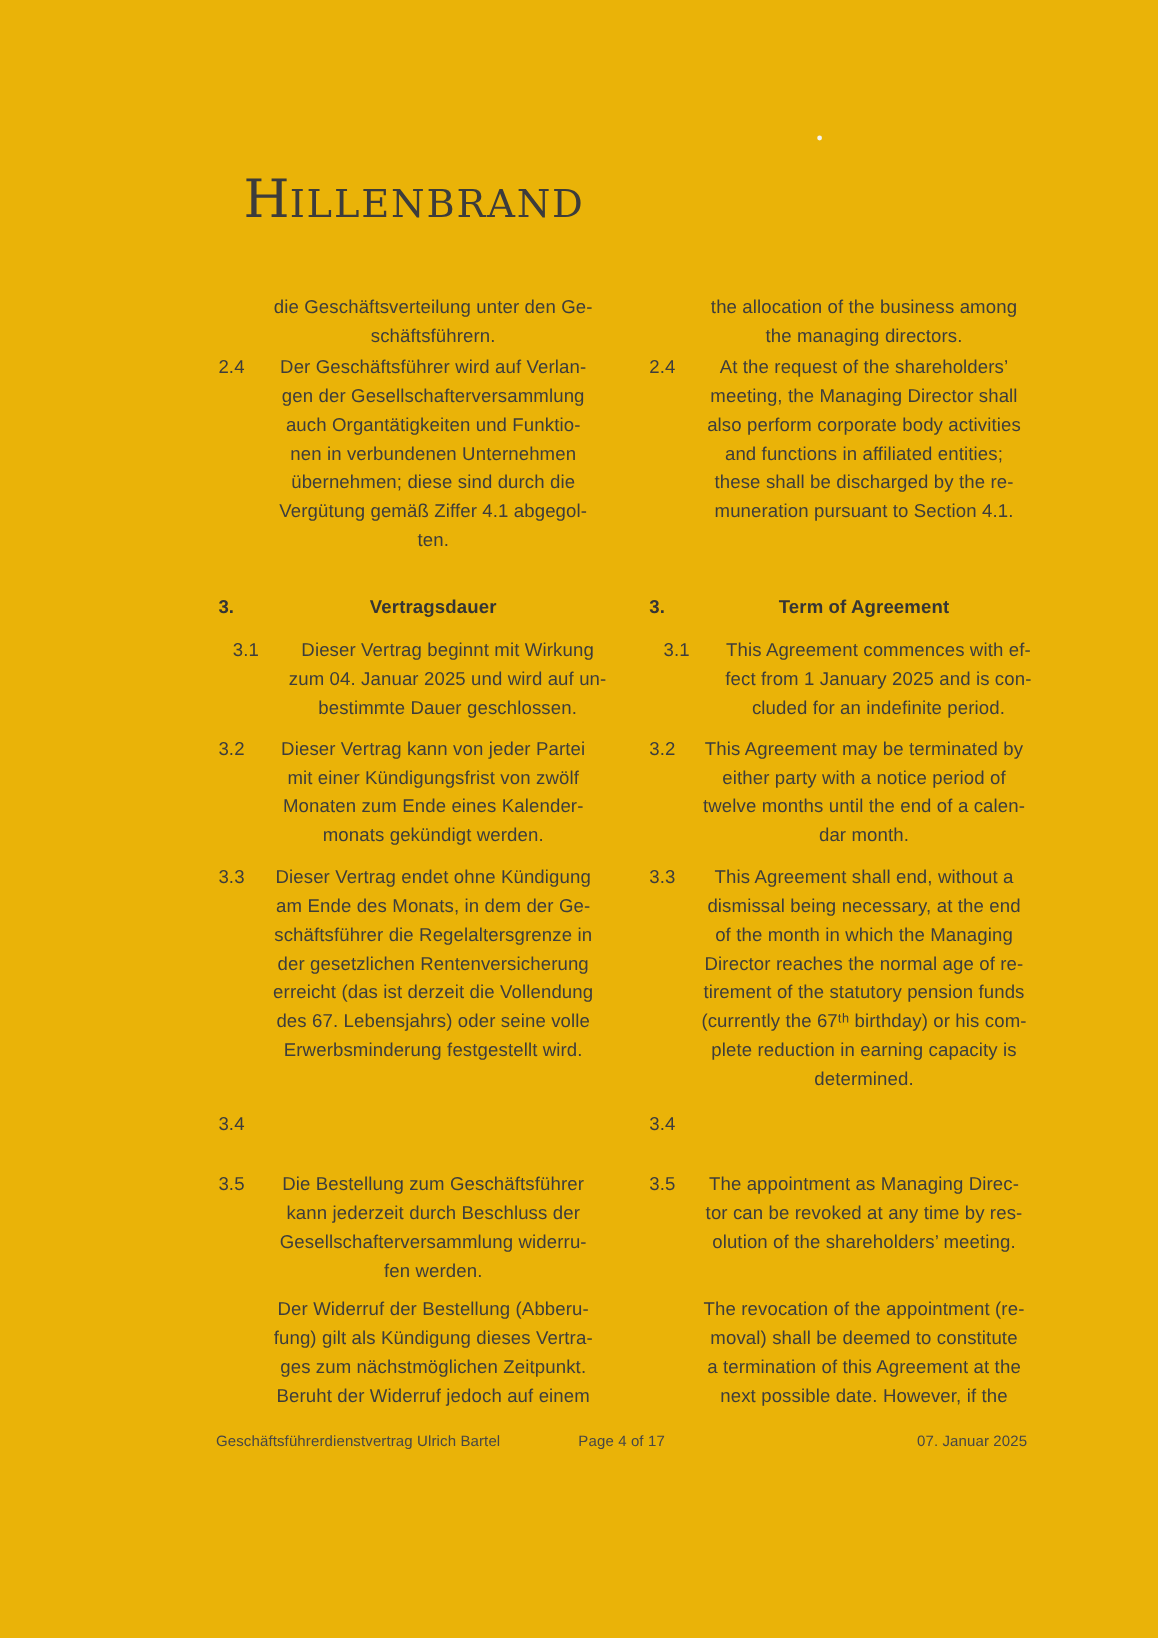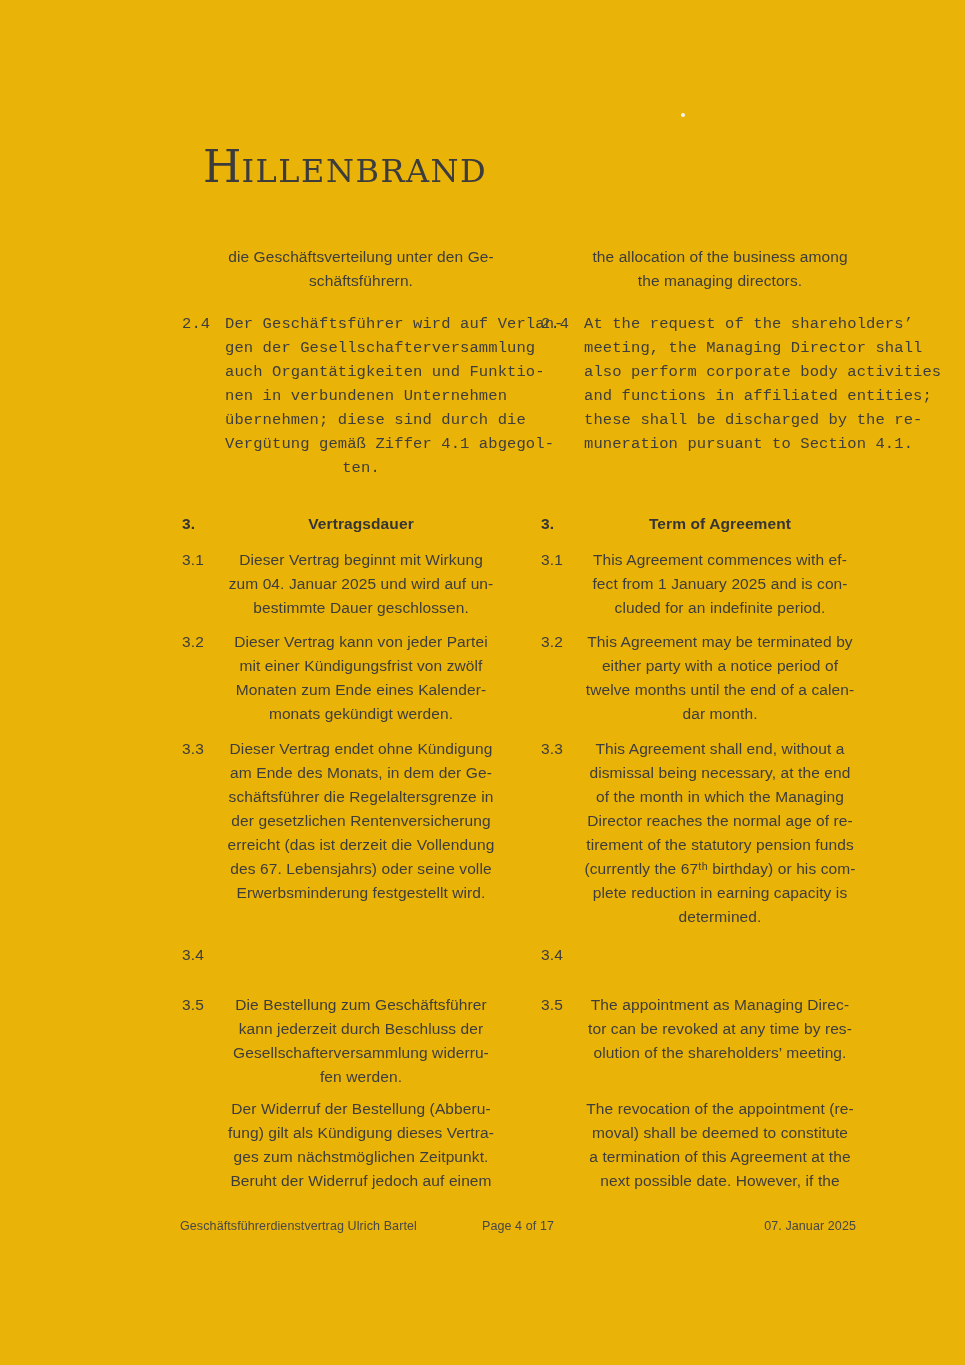--- a/index.html
+++ b/index.html
@@ -23,31 +23,31 @@
   .num{
     width:43px;flex-shrink:0;font-size:15.5px;line-height:24px;
     letter-spacing:0.1px;
   }
   .text{
     width:272px;font-size:15.5px;line-height:24px;white-space:pre;
     letter-spacing:0.1px;
     text-align:center;
   }
   .row.heading .num,.row.heading .text{font-weight:bold;color:#353535;}
-  .mt-a{margin-top:19px;font-family:Liberation Mono, monospace;}
+  .mt-a{margin-top:2px;}
   .mt-b{margin-top:32px;}
-  .mt-c{margin-top:12px;}
+  .mt-c{margin-top:12px;margin-left:12px;}
   .mt-d{margin-top:10px;}
   .mt-e{margin-top:11px;}
   .mt-f{margin-top:14px;}
   .mt-g{margin-top:26px;}
   .mt-h{margin-top:8px;}
   
   .footer{
-    position:absolute;left:180px;top:1219px;width:676px;
+    position:absolute;left:180px;top:1194px;width:676px;
     display:flex;align-items:center;
     font-size:12.5px;color:#474747;letter-spacing:0.1px;gap:32px;
   }
   .f-side{flex:1 1 0;}
   .f-left{text-align:left;}
   .f-center{flex:0 0 auto;text-align:center;}
   .f-right{text-align:right;}
   
   .scan-dot{
     position:absolute;left:681px;top:113px;width:4px;height:4px;

